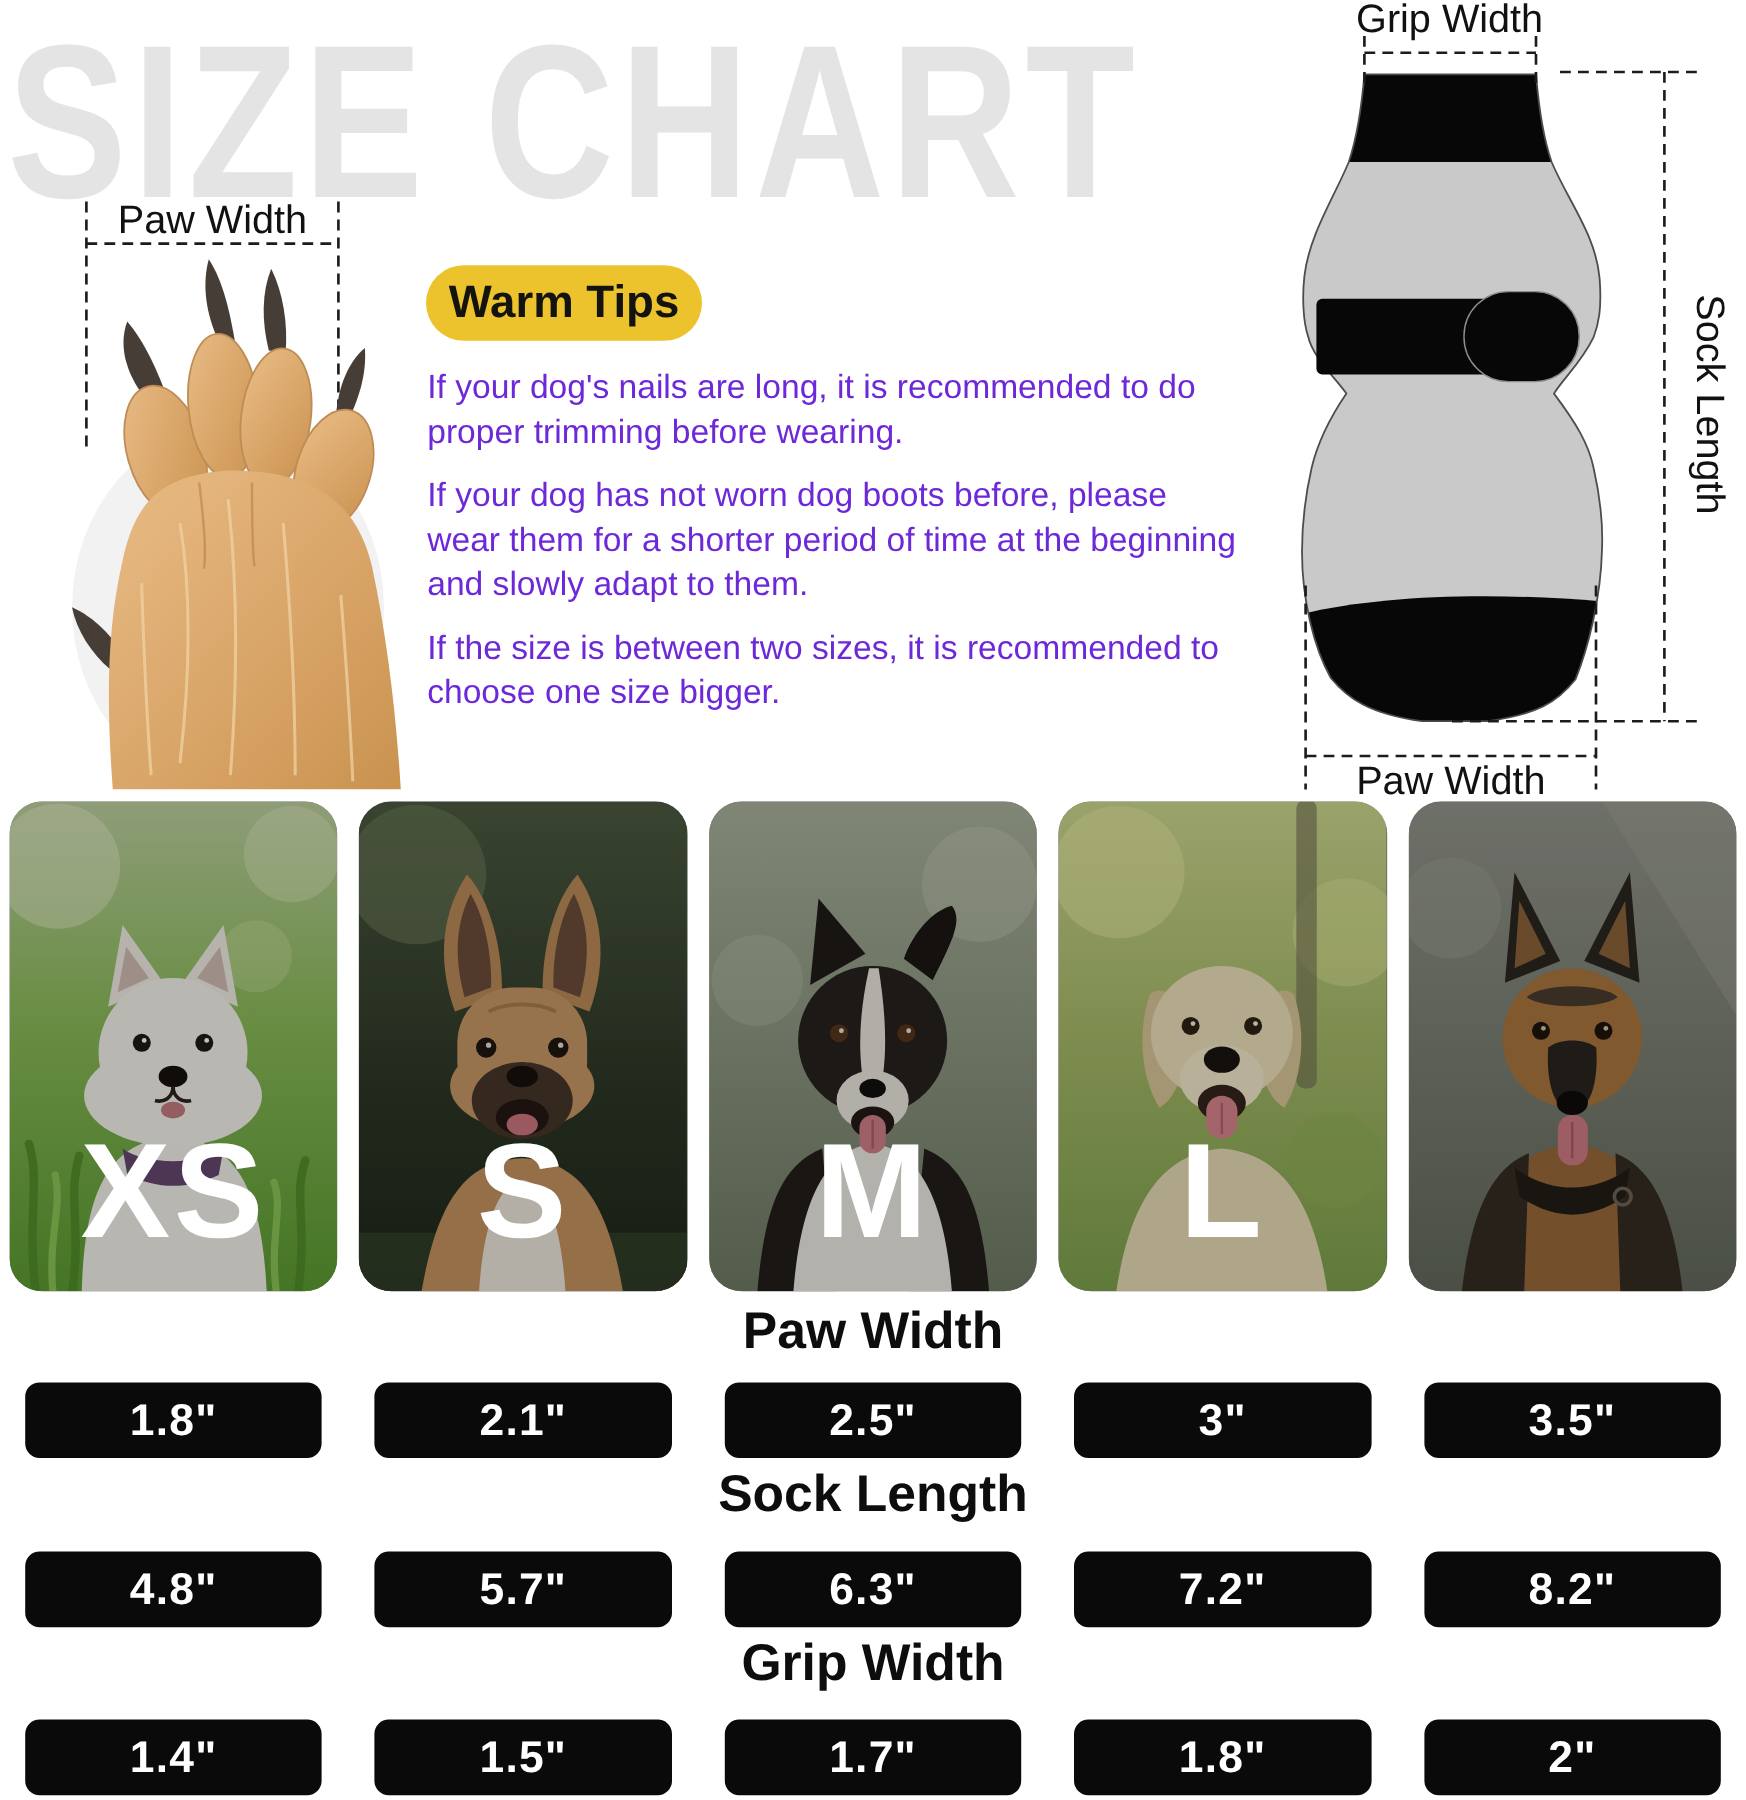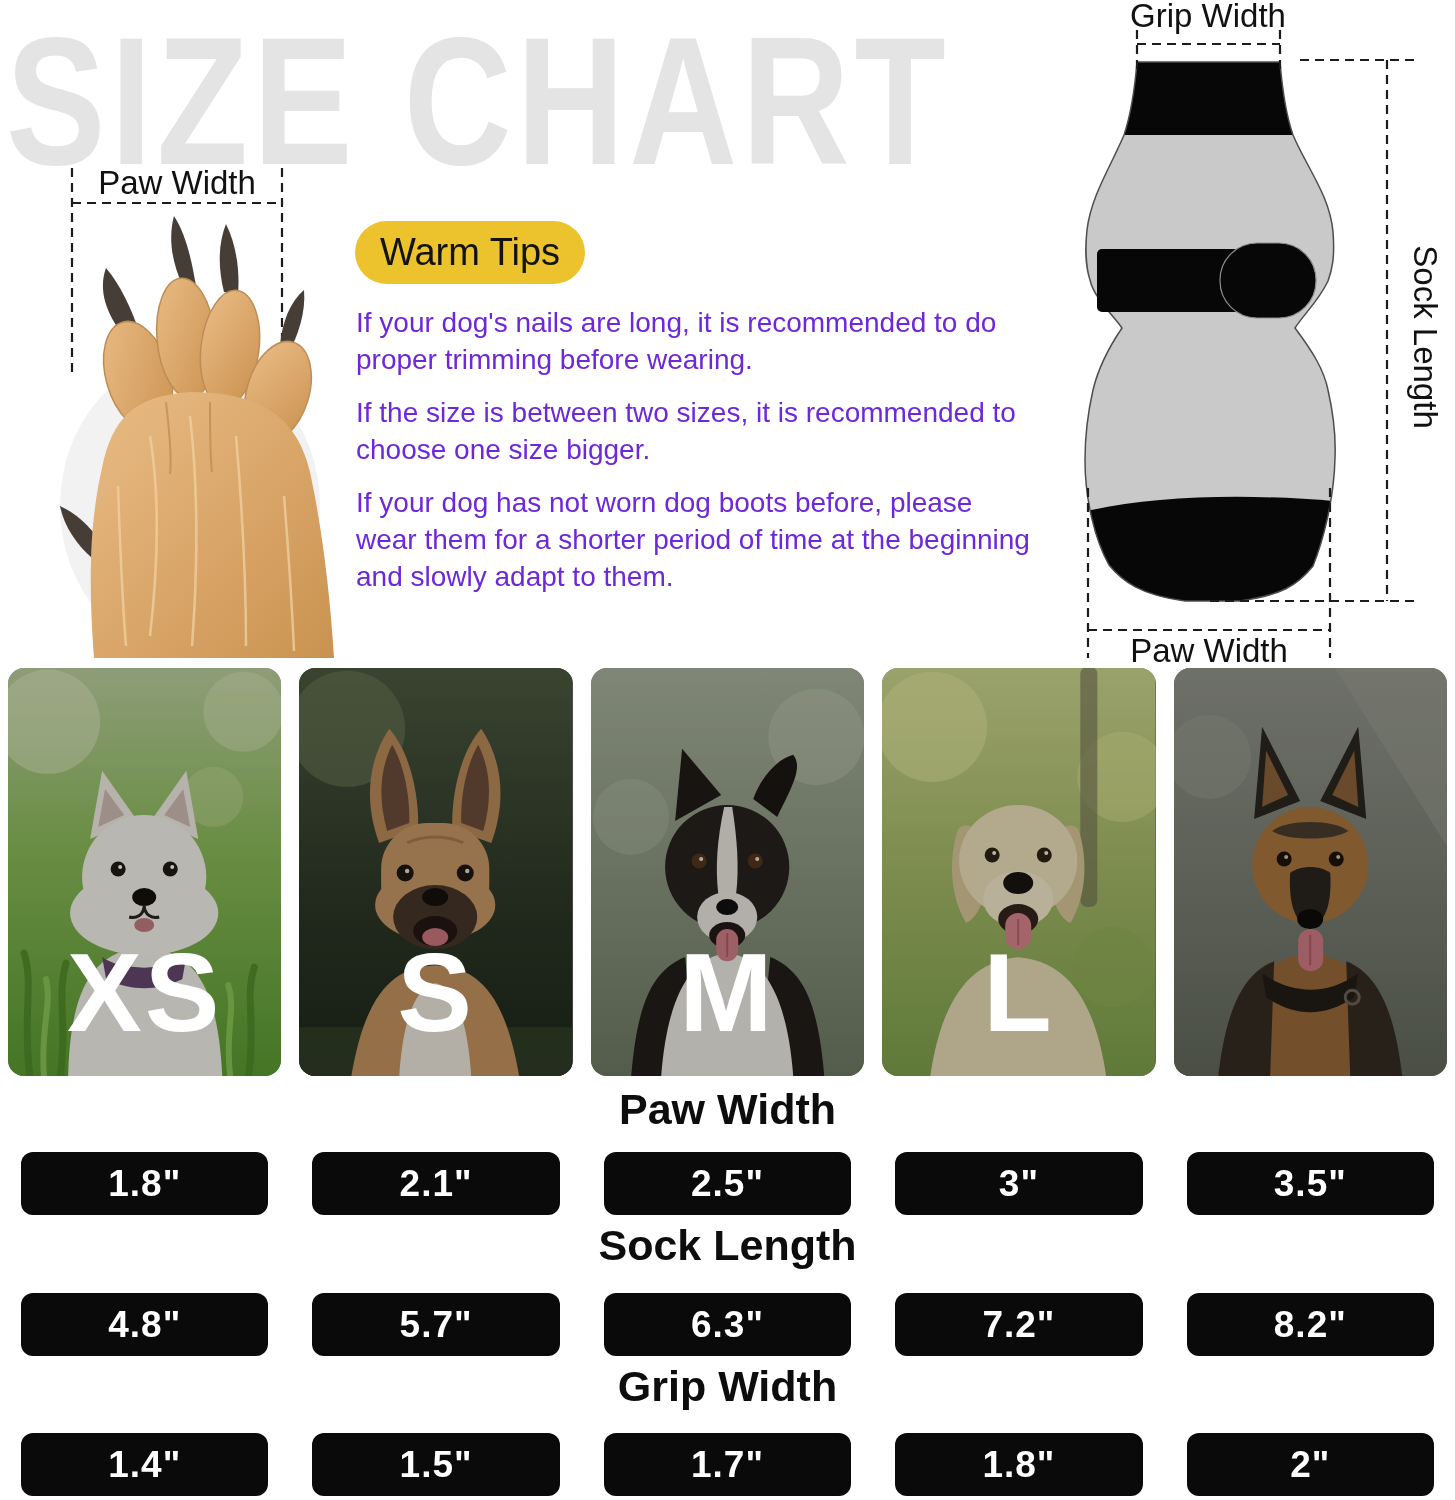--- a/index.html
+++ b/index.html
@@ -19,32 +19,32 @@
   
   .paw-label{
     left:72px;top:164px;width:210px;text-align:center;
     font-size:33px;font-weight:400;color:#111;
   }
 
   
   .tips-badge{
     left:355px;top:221px;width:230px;height:63px;border-radius:32px;
     display:flex;align-items:center;justify-content:center;
-    font-size:38px;font-weight:400;color:#131310;
+    font-size:38px;font-weight:700;color:#131310;
   }
   .tips-text{left:356px;top:304px;width:678px;font-size:28px;line-height:37px;color:#6d28d9}
   .tips-text p{margin:0 0 16px 0}
 
   
   .cards{
     left:8px;top:668px;width:1439px;height:408px;
     display:grid;grid-template-columns:repeat(5,1fr);gap:18px;
   }
   .card{
-    position:relative;border-radius:16px;overflow:hidden;background:#777;
+    position:relative;border-radius:27px;overflow:hidden;background:#777;
   }
   .card svg{position:absolute;inset:0;width:100%;height:100%}
   .shade{position:absolute;inset:0;background:rgba(0,0,0,.24)}
   .size-letter{
     position:absolute;left:0;right:0;bottom:38px;text-align:center;
     font-size:112px;font-weight:700;letter-spacing:3px;line-height:.8;color:#ffffff;
   }
 
   
   .sec-header{
@@ -114,22 +114,22 @@
   </g>
   <g stroke="#b9814a" stroke-width="2" fill="none" opacity=".6">
     <path d="M 126 196 C 130 230 132 252 130 268"></path>
     <path d="M 170 196 C 170 228 170 250 172 266"></path>
   </g>
 </svg>
 
 <div class="abs tips-badge" style="background:#edc32d">Warm Tips</div>
 <div class="abs tips-text">
   <p>If your dog's nails are long, it is recommended to do proper trimming before wearing.</p>
+  <p>If your dog has not worn dog boots before, please wear them for a shorter period of time at the beginning and slowly adapt to them.</p>
   <p>If the size is between two sizes, it is recommended to choose one size bigger.</p>
-  <p>If your dog has not worn dog boots before, please wear them for a shorter period of time at the beginning and slowly adapt to them.</p>
 </div>
 
 <svg class="abs" style="left:1035px;top:0" width="420" height="680" viewBox="0 0 420 680">
   <defs>
     <clipPath id="sockclip">
       <path d="M 102 62 L 245 62 C 247 86 250 112 258 135 C 272 168 295 196 298 232 C 300 258 297 270 293 281 C 283 302 268 315 260 328 C 278 352 289 370 293 390 C 298 412 301 435 300 458 C 299 500 288 541 278 566 C 262 586 246 595 205 601 L 150 601 C 106 595 88 582 74 565 C 60 540 50 500 50 460 C 50 435 53 412 58 390 C 63 369 72 350 87 328 C 78 315 59 298 55 280 C 51 268 50 248 52 230 C 56 196 76 166 89 135 C 97 111 100 86 102 62 Z"></path>
     </clipPath>
   </defs>
 
   <path d="M 102 62 L 245 62 C 247 86 250 112 258 135 C 272 168 295 196 298 232 C 300 258 297 270 293 281 C 283 302 268 315 260 328 C 278 352 289 370 293 390 C 298 412 301 435 300 458 C 299 500 288 541 278 566 C 262 586 246 595 205 601 L 150 601 C 106 595 88 582 74 565 C 60 540 50 500 50 460 C 50 435 53 412 58 390 C 63 369 72 350 87 328 C 78 315 59 298 55 280 C 51 268 50 248 52 230 C 56 196 76 166 89 135 C 97 111 100 86 102 62 Z" fill="#c9c9c9"></path>

